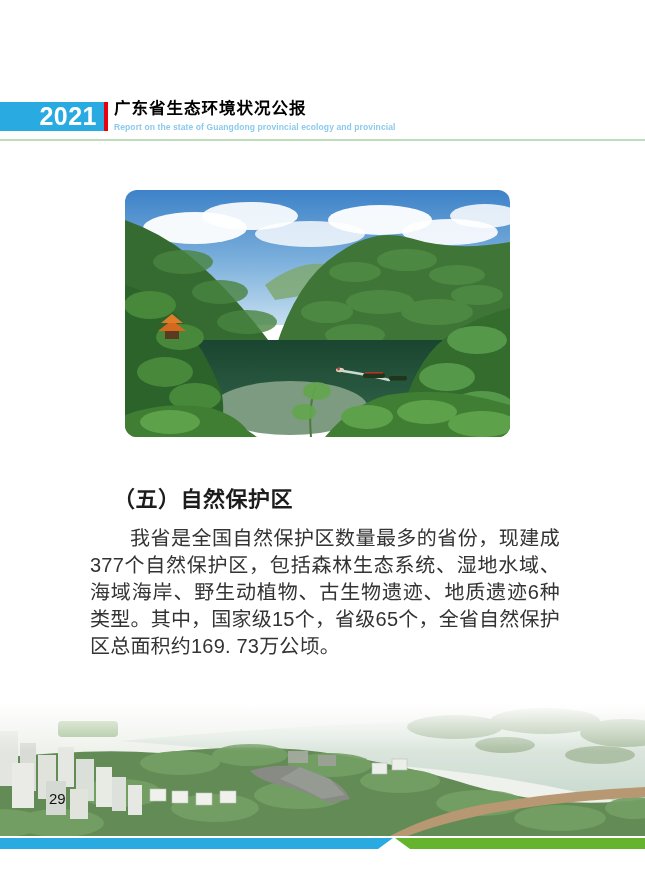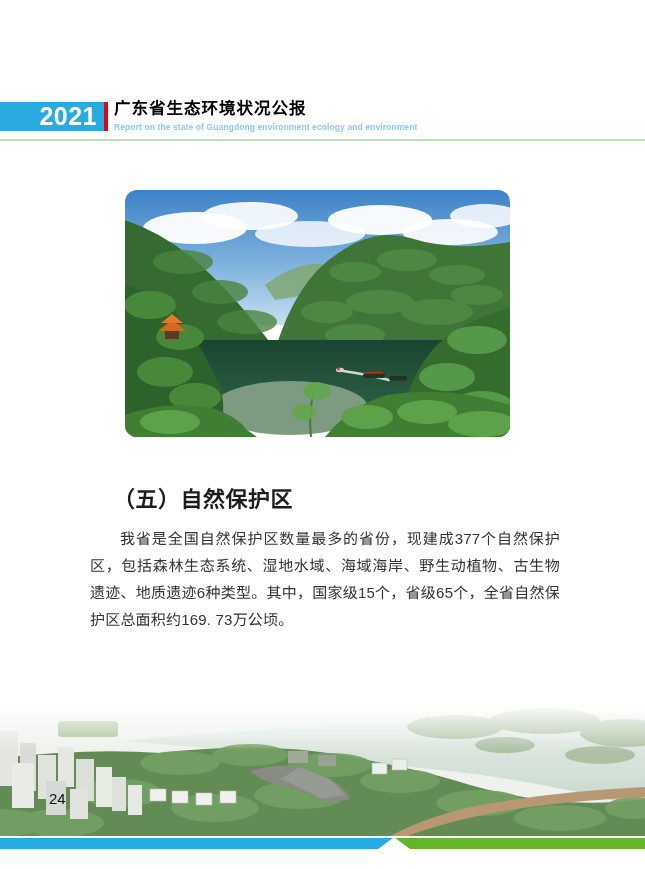--- a/index.html
+++ b/index.html
@@ -17,21 +17,21 @@
   .header-rule{position:absolute;left:0;top:139px;width:645px;height:2px;background:#bcdcba;}
 
   
   .main-photo{position:absolute;left:125px;top:190px;width:385px;height:247px;margin:0;
     border-radius:12px;overflow:hidden;}
   .main-photo svg{display:block;width:100%;height:100%;}
 
   
   .section-heading{position:absolute;left:113px;top:481px;margin:0;font-size:22px;font-weight:700;
     color:#1c1c1c;letter-spacing:0.5px;}
-  .body-paragraph{position:absolute;left:90px;top:525px;width:470px;margin:0;font-size:15px;
+  .body-paragraph{position:absolute;left:90px;top:525px;width:470px;margin:0;font-size:20px;
     line-height:27px;color:#333333;text-align:justify;text-indent:2em;letter-spacing:0.2px;}
 
   
   .footer-photo{position:absolute;left:0;top:703px;width:645px;height:133px;margin:0;overflow:hidden;}
   .footer-photo svg{display:block;width:100%;height:100%;}
   .page-number{position:absolute;left:49px;top:790px;font-size:15px;color:#111111;font-weight:500;}
 
   
   .bar-blue{position:absolute;left:0;top:838px;width:393px;height:11px;background:#29abe2;
     clip-path:polygon(0 0,100% 0,96.2% 100%,0 100%);}
@@ -42,21 +42,21 @@
 <body>
 
 <div class="page">
 
   <div class="year-badge">
     <span>2021</span>
   </div>
   <div class="red-divider"></div>
   <div class="header-titles">
     <div class="title-zh">广东省生态环境状况公报</div>
-    <div class="title-en">Report on the state of Guangdong environment ecology and environment</div>
+    <div class="title-en">Report on the state of Guangdong provincial ecology and provincial</div>
   </div>
   <div class="header-rule"></div>
 
   <figure class="main-photo">
     <svg viewBox="0 0 385 247" preserveAspectRatio="none">
       <defs>
         <linearGradient id="sky" x1="0" y1="0" x2="0" y2="1">
           <stop offset="0" stop-color="#3d82c8"></stop>
           <stop offset="0.55" stop-color="#7fb2dd"></stop>
           <stop offset="1" stop-color="#c6dff0"></stop>
@@ -215,18 +215,18 @@
         <rect x="392" y="56" width="15" height="11"></rect>
       </g>
 
       <path d="M390,133 Q430,112 480,102 Q560,88 645,84 L645,94 Q560,98 492,110 Q438,121 408,133 Z" fill="#ae8a5f"></path>
 
       <rect x="0" y="0" width="645" height="48" fill="url(#fadeTop)"></rect>
       <rect x="0" y="0" width="645" height="133" fill="#ffffff" opacity="0.12"></rect>
     </svg>
   </figure>
 
-  <div class="page-number">24</div>
+  <div class="page-number">29</div>
 
   <div class="bar-blue"></div>
   <div class="bar-green"></div>
 
 </div>
 
 </body></html>

